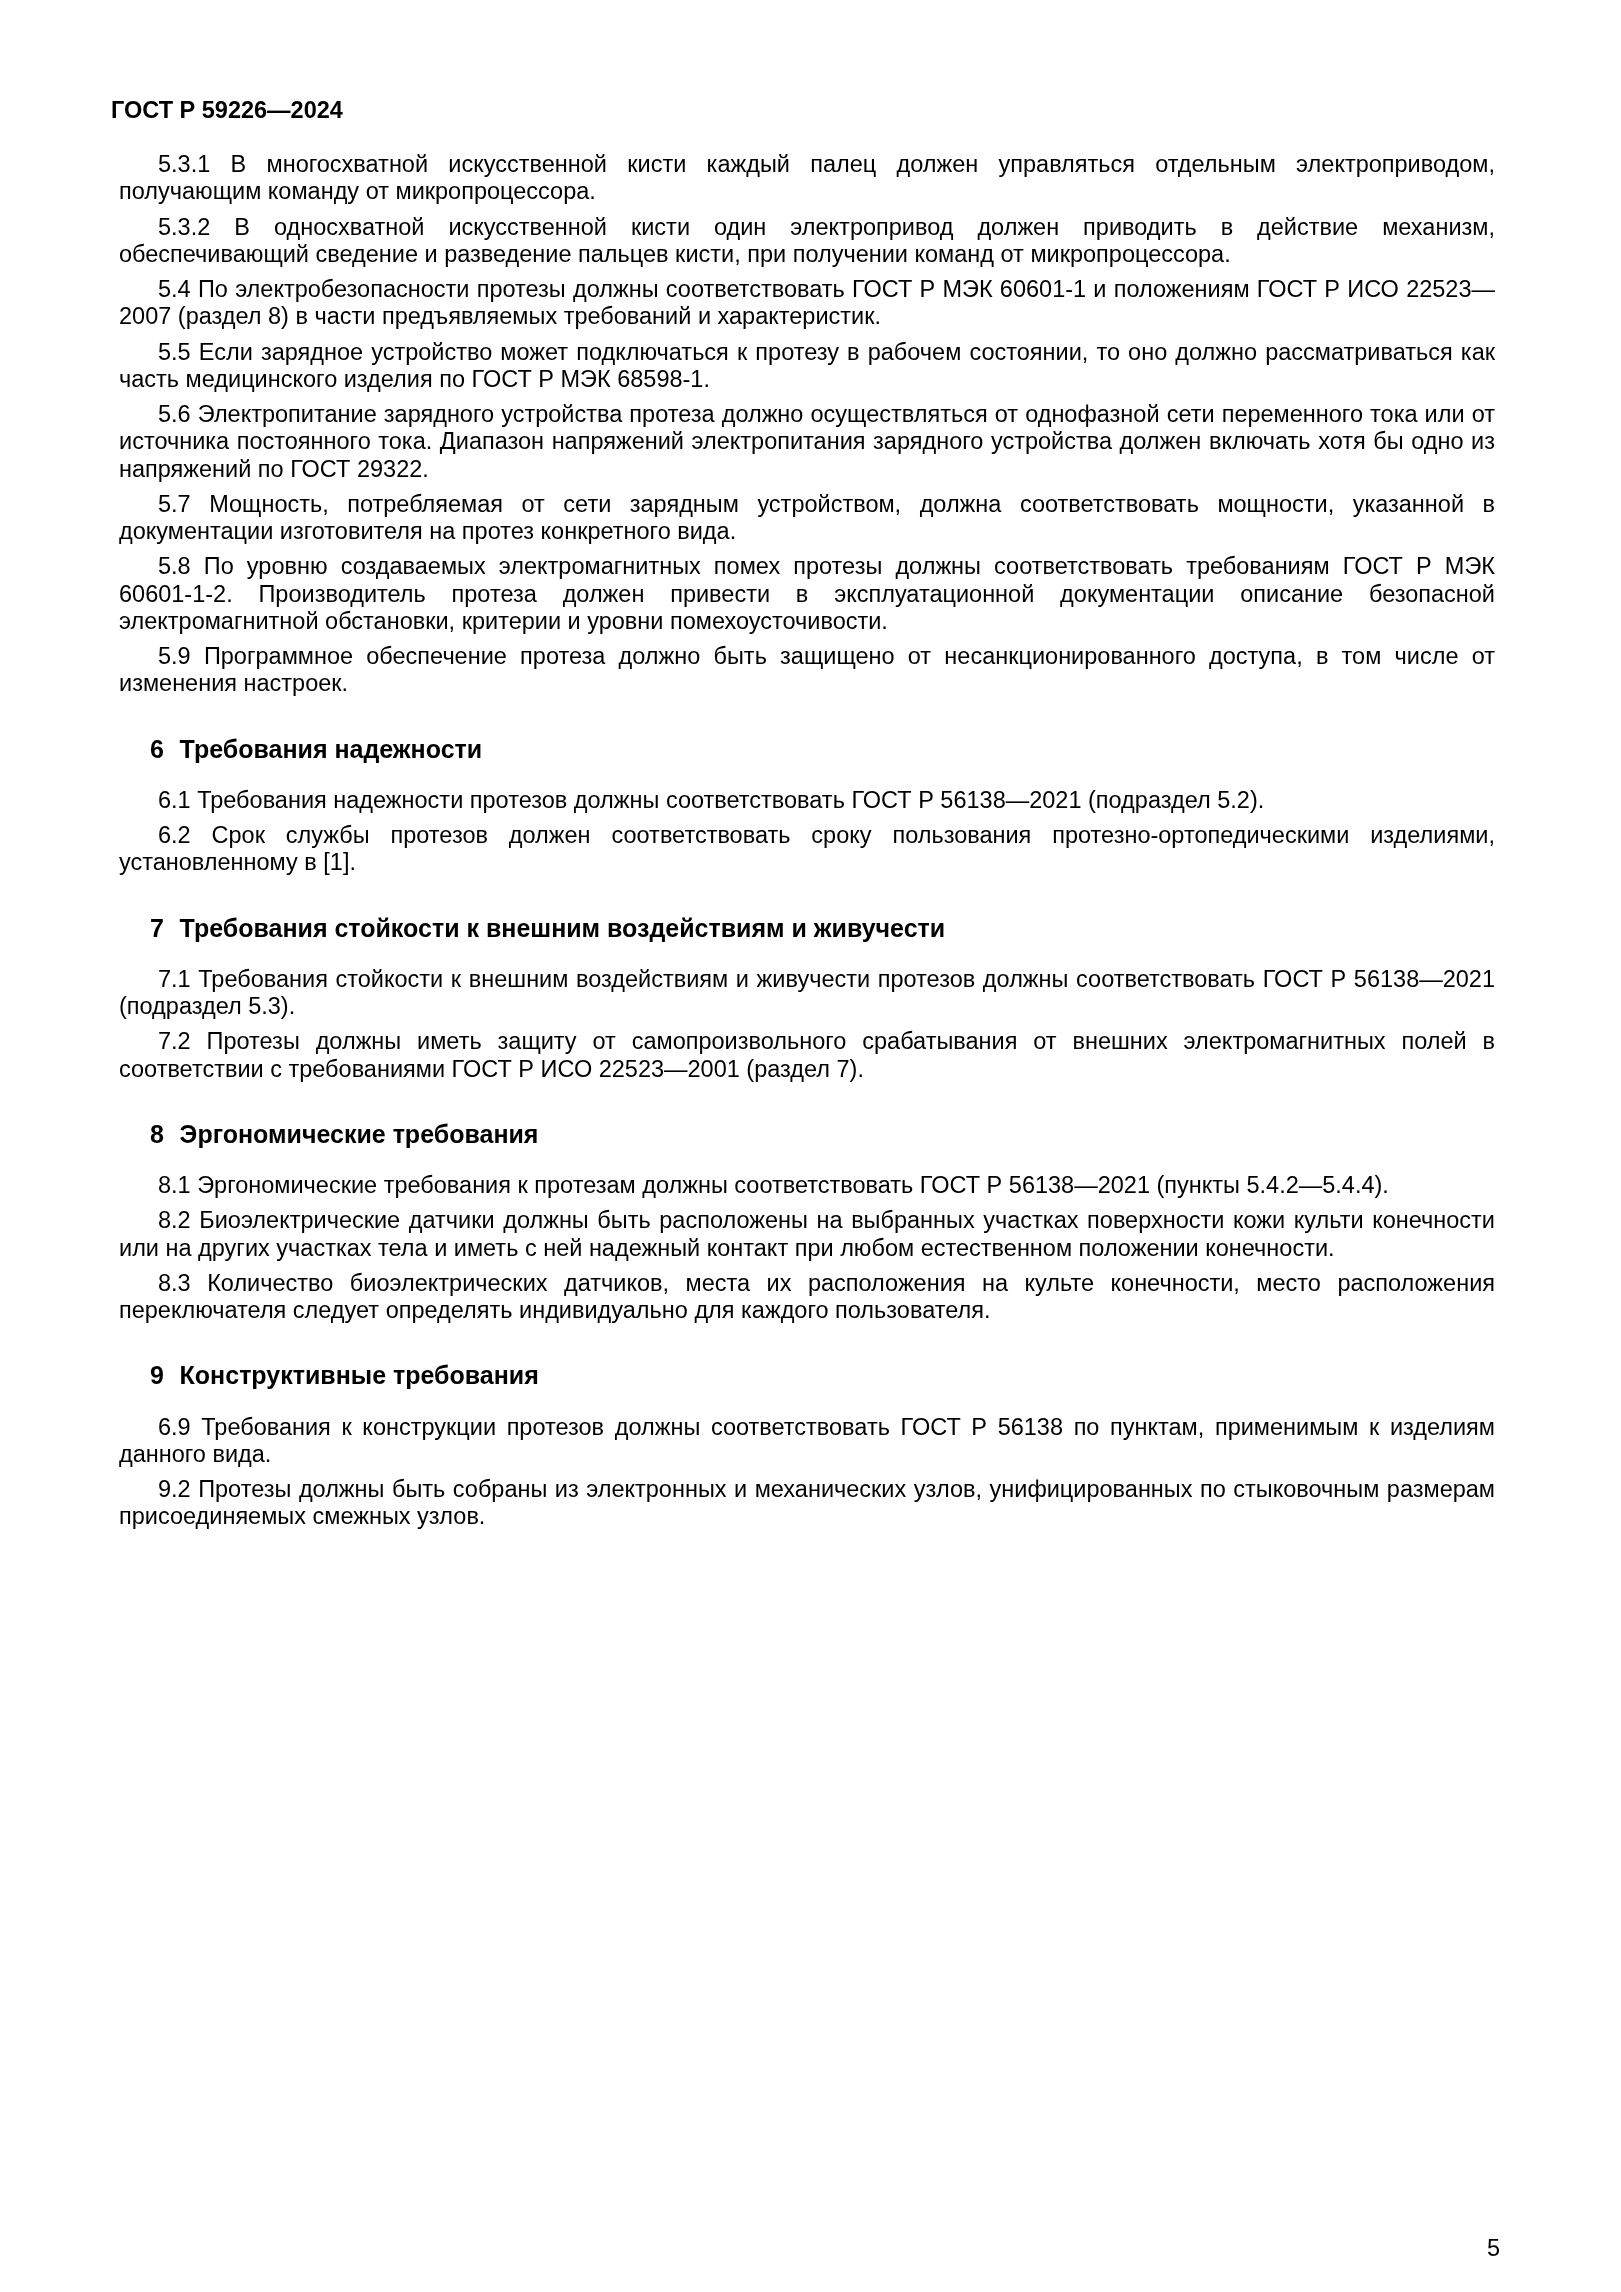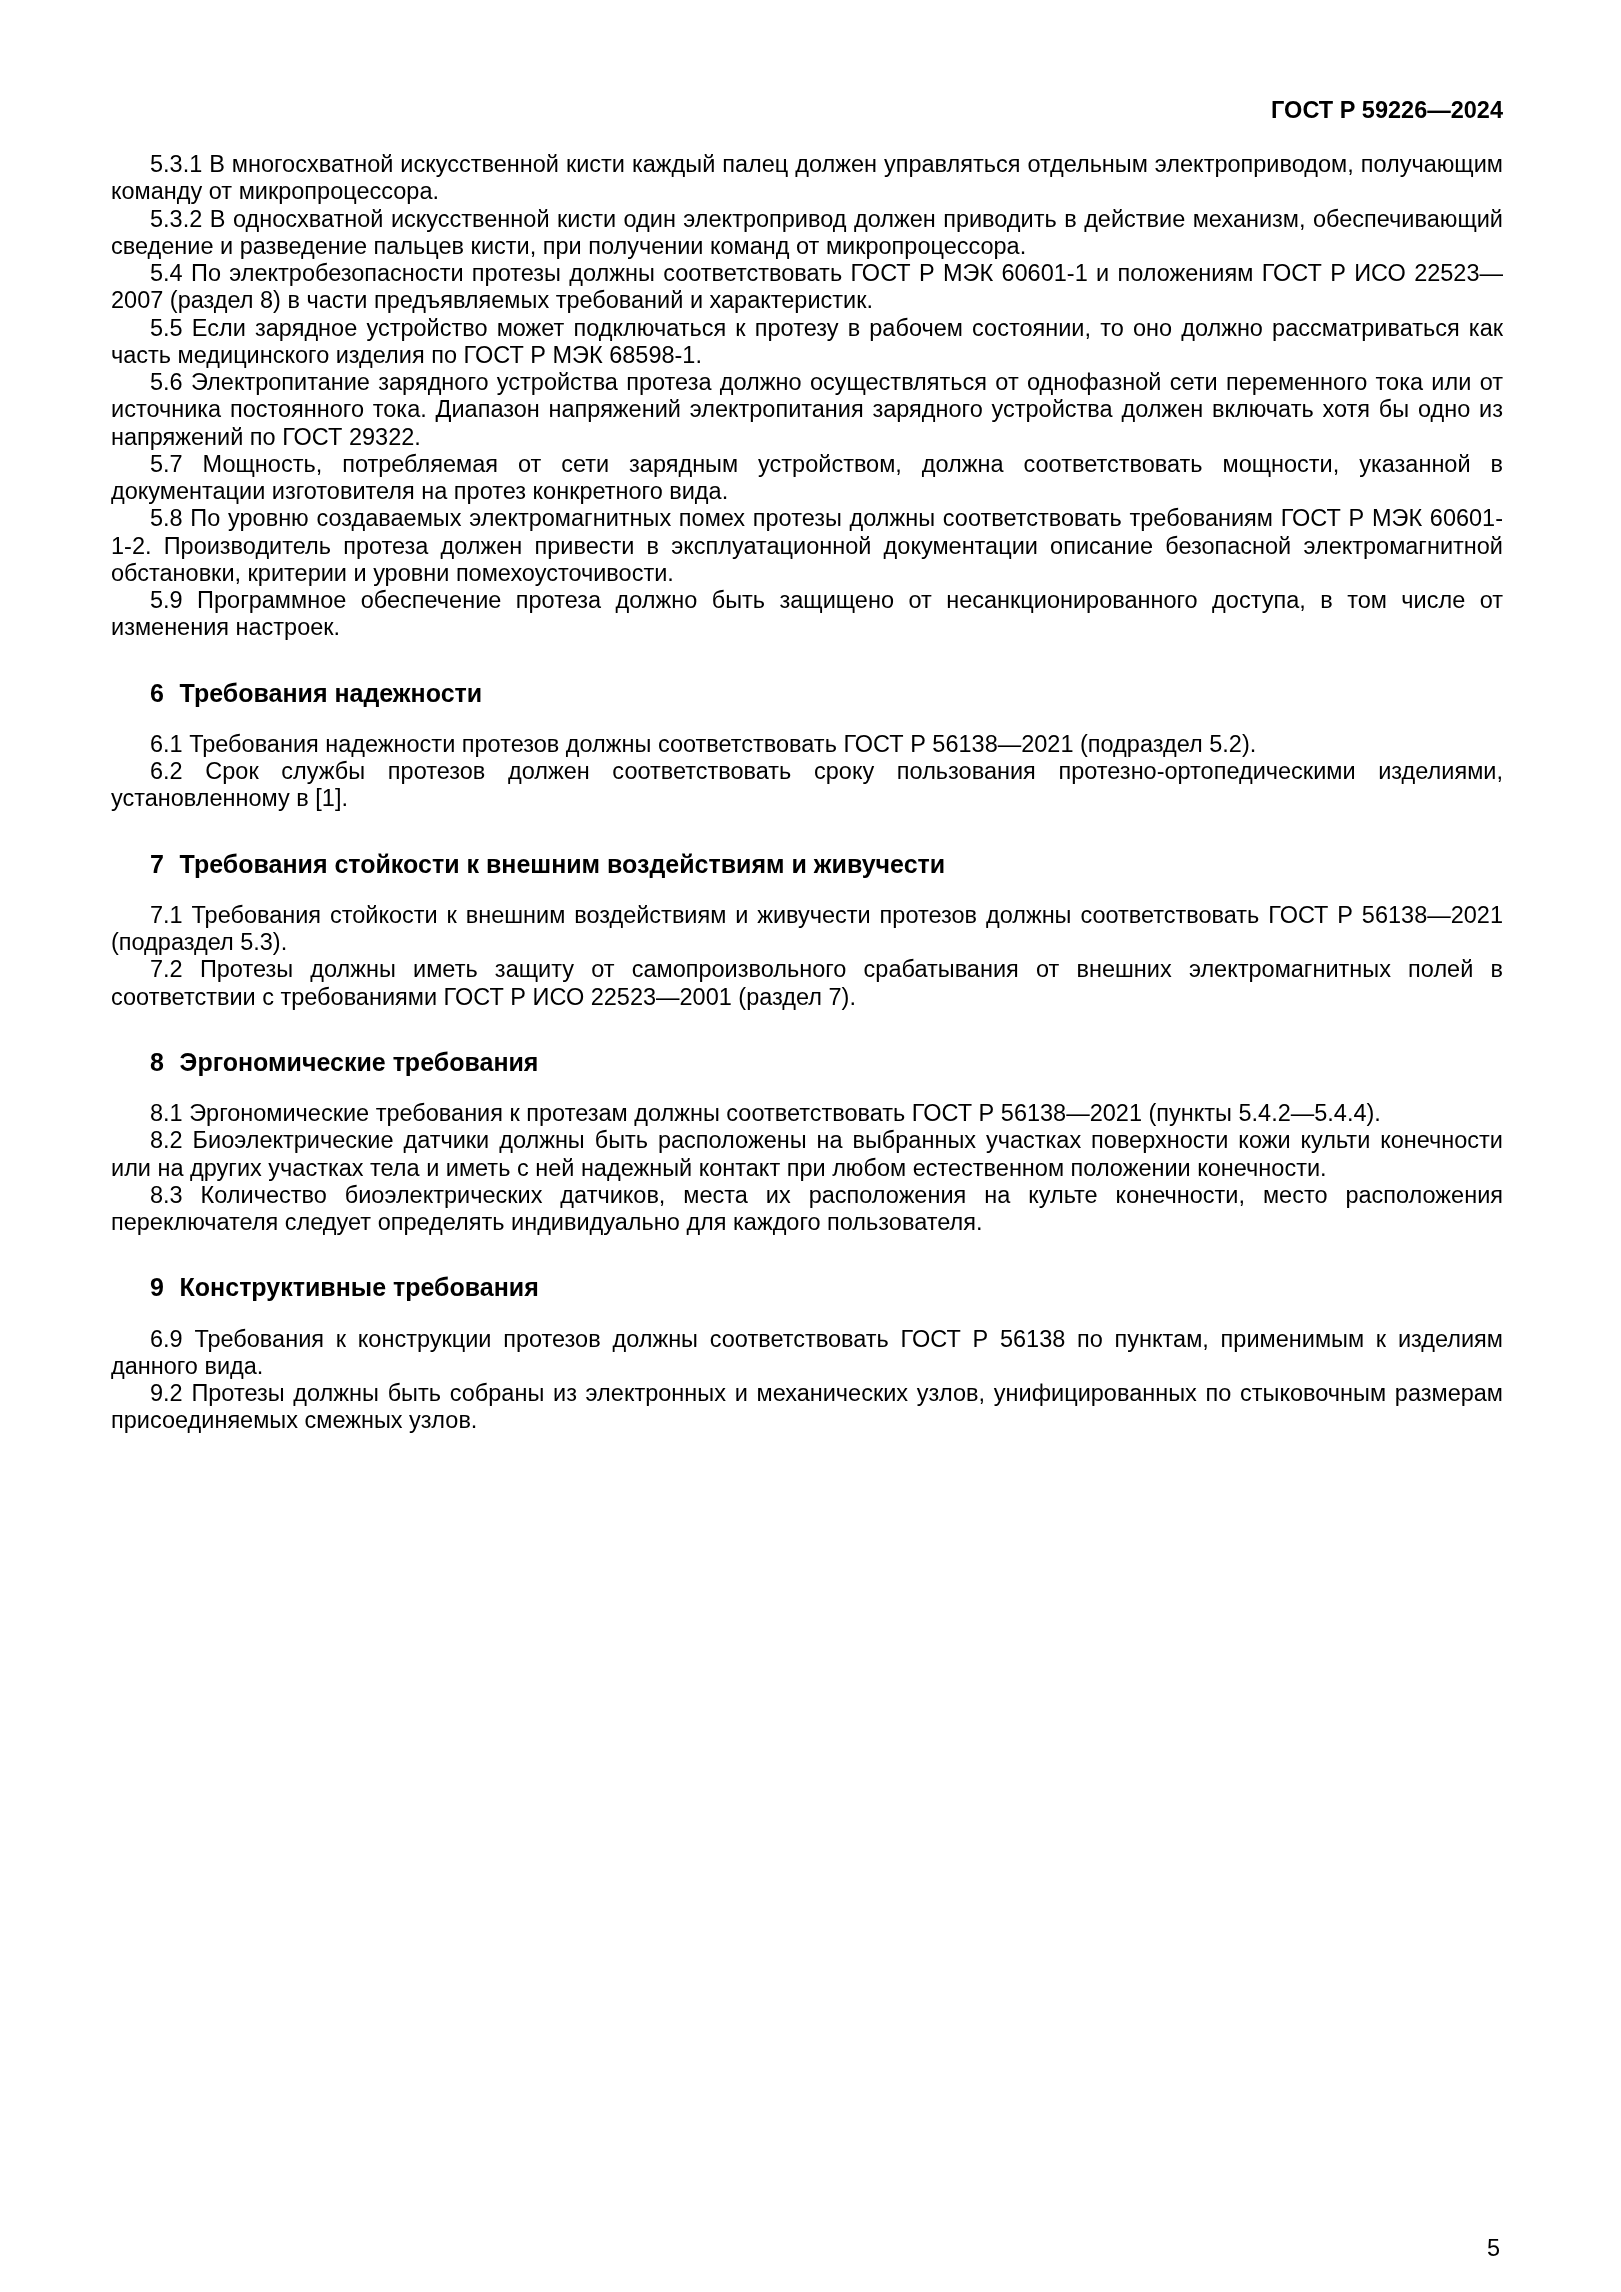--- a/index.html
+++ b/index.html
@@ -17,28 +17,28 @@
     overflow: hidden;
     margin: 0 auto;
   }
   .content {
     position: absolute;
     left: 111px;
     top: 98px;
     width: 1392px;
   }
   .doc-header {
-    text-align: right;
+    text-align: left;
     font-weight: bold;
     font-size: 23.5px;
     line-height: 1.1;
     margin-bottom: 27.4px;
   }
   .doc-body p {
-    margin: 0;
+    margin: 8px;
     font-size: 23.5px;
     line-height: 1.16;
     text-align: justify;
     text-indent: 39px;
   }
   h2.section-heading {
     font-size: 25px;
     font-weight: bold;
     margin: 37px 0 23.5px 0;
     padding-left: 39px;

